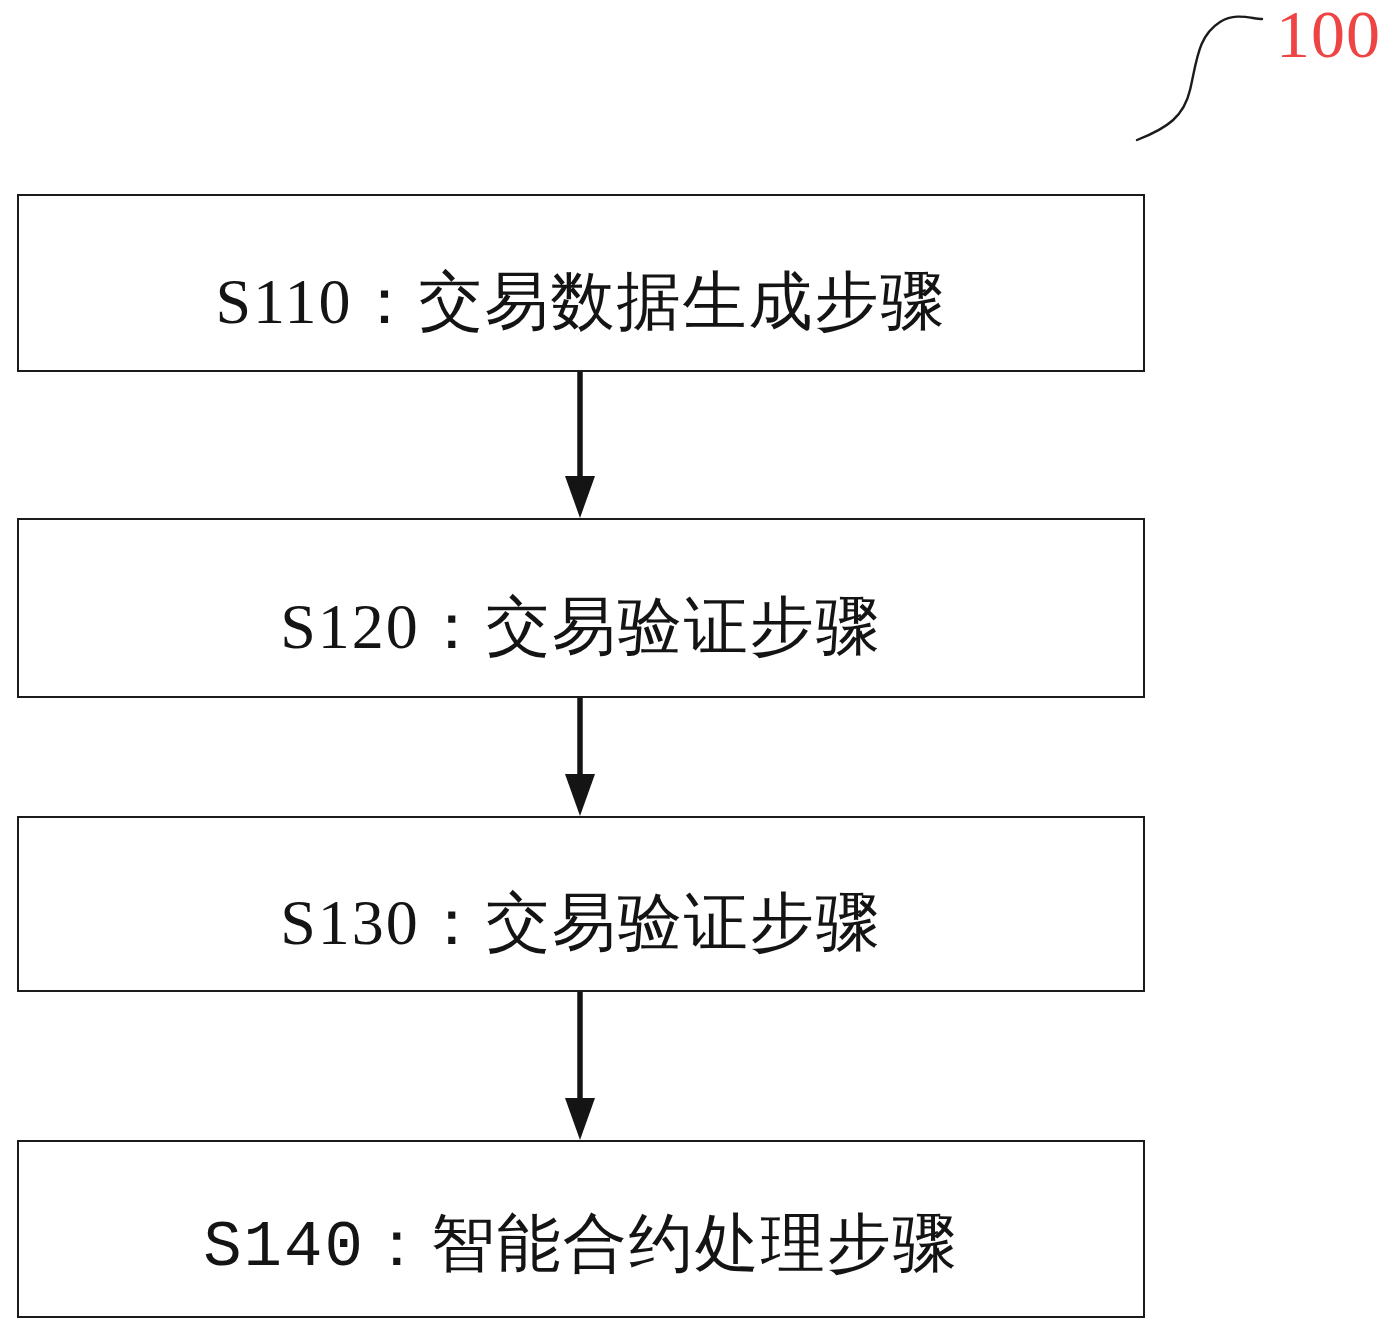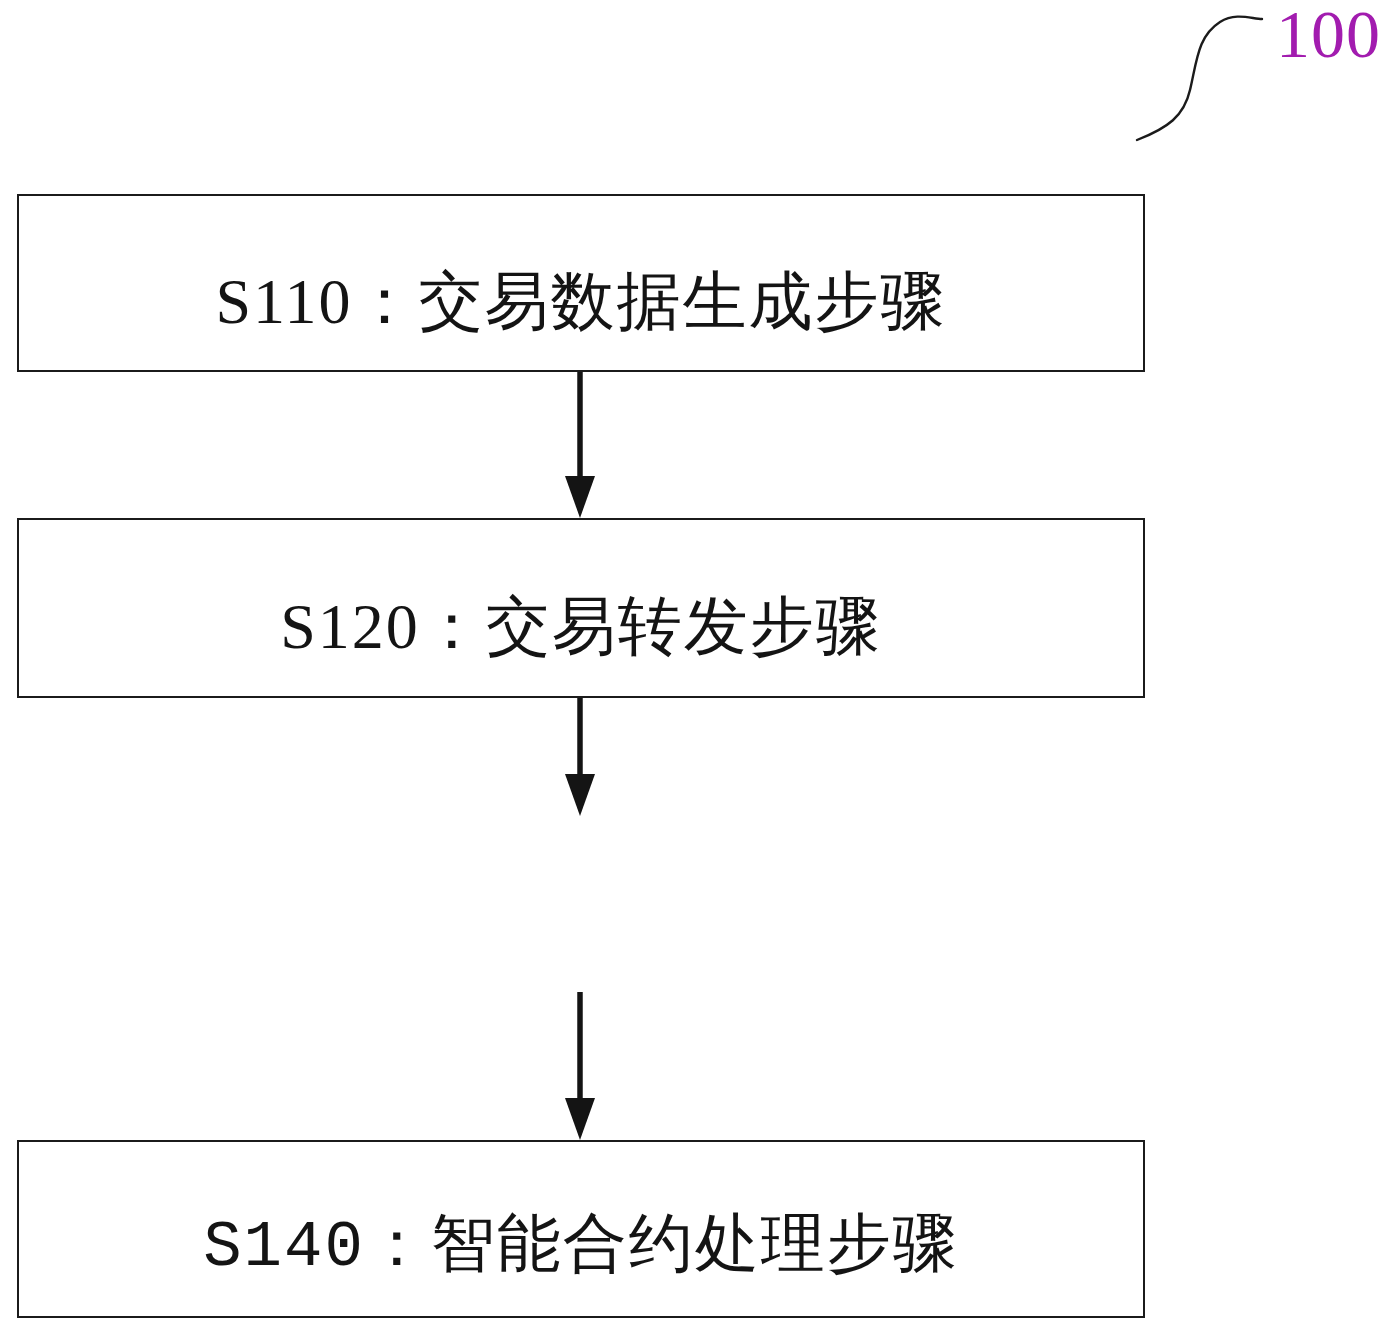--- a/index.html
+++ b/index.html
@@ -54,21 +54,21 @@
     top: 0px;
     width: 160px;
     height: 150px;
   }
   .ref-number {
     position: absolute;
     left: 1276px;
     top: 0px;
     font-size: 68px;
     line-height: 1;
-    color: #a21caf;
+    color: #ef4444;
     letter-spacing: 1px;
   }
 </style>
 </head>
 <body>
 
 <div class="canvas">
 
   <svg class="ref-curve" viewBox="0 0 160 150" fill="none" xmlns="http://www.w3.org/2000/svg">
     <path d="M 17 140 C 48 128 64 116 70 90 C 77 60 78 36 100 22 C 116 12 132 19 142 19" stroke="#1b1b1b" stroke-width="2.4" fill="none" stroke-linecap="round"></path>
@@ -79,28 +79,31 @@
   <div class="step-box box-1">
     <span class="step-label">S110：交易数据生成步骤</span>
   </div>
 
   <svg class="flow-arrow arrow-1" viewBox="0 0 40 146" xmlns="http://www.w3.org/2000/svg">
     <line x1="20" y1="0" x2="20" y2="108" stroke="#141414" stroke-width="5.5"></line>
     <polygon points="5,104 35,104 20,146" fill="#141414"></polygon>
   </svg>
 
   <div class="step-box box-2">
-    <span class="step-label">S120：交易转发步骤</span>
+    <span class="step-label">S120：交易验证步骤</span>
   </div>
 
   <svg class="flow-arrow arrow-2" viewBox="0 0 40 118" xmlns="http://www.w3.org/2000/svg">
     <line x1="20" y1="0" x2="20" y2="80" stroke="#141414" stroke-width="5.5"></line>
     <polygon points="5,76 35,76 20,118" fill="#141414"></polygon>
   </svg>
 
+  <div class="step-box box-3">
+    <span class="step-label">S130：交易验证步骤</span>
+  </div>
 
   <svg class="flow-arrow arrow-3" viewBox="0 0 40 148" xmlns="http://www.w3.org/2000/svg">
     <line x1="20" y1="0" x2="20" y2="110" stroke="#141414" stroke-width="5.5"></line>
     <polygon points="5,106 35,106 20,148" fill="#141414"></polygon>
   </svg>
 
   <div class="step-box box-4">
     <span class="step-label">S140：智能合约处理步骤</span>
   </div>
 

